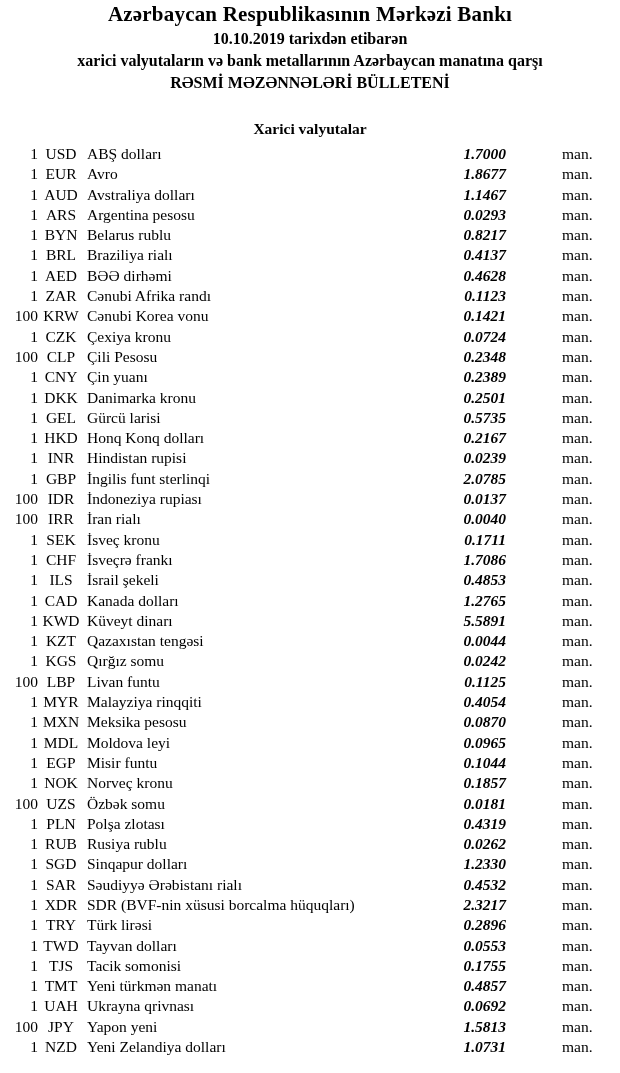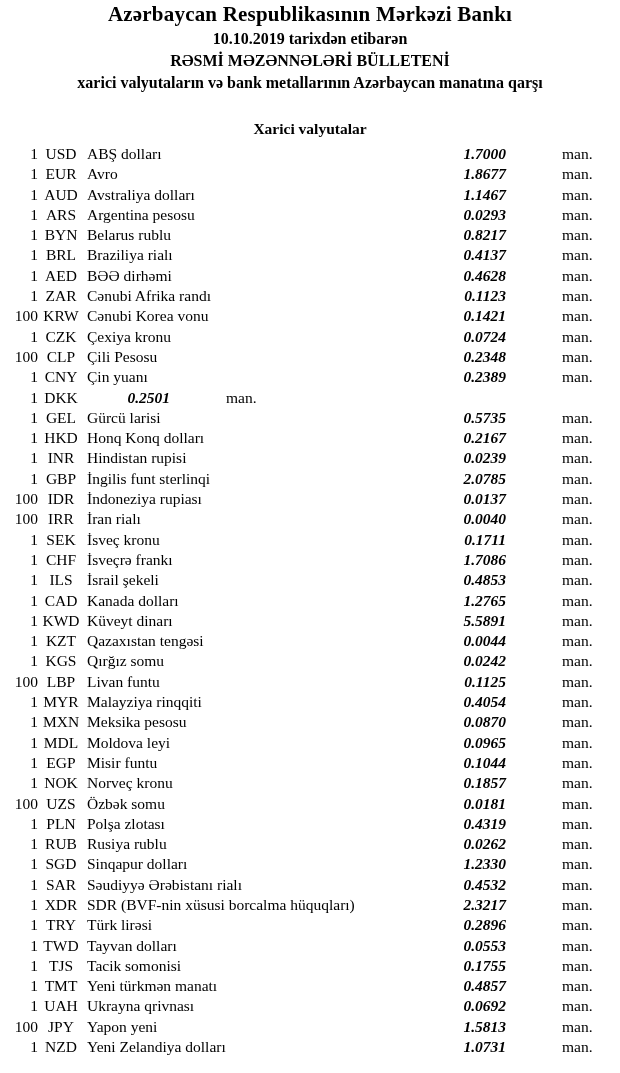--- a/index.html
+++ b/index.html
@@ -84,22 +84,22 @@
   }
 </style>
 </head>
 <body>
 
 <div class="page">
 
   <div class="header">
     <div class="title">Azərbaycan Respublikasının Mərkəzi Bankı</div>
     <div class="sub">10.10.2019 tarixdən etibarən</div>
+    <div class="sub">xarici valyutaların və bank metallarının Azərbaycan manatına qarşı</div>
     <div class="sub">RƏSMİ MƏZƏNNƏLƏRİ BÜLLETENİ</div>
-    <div class="sub">xarici valyutaların və bank metallarının Azərbaycan manatına qarşı</div>
   </div>
 
   <div class="section-title">Xarici valyutalar</div>
 
   <div class="rates-table">
       <div class="row">
         <div class="cell-qty">1</div>
         <div class="cell-code">USD</div>
         <div class="cell-name">ABŞ dolları</div>
         <div class="cell-rate">1.7000</div>
@@ -178,20 +178,21 @@
       <div class="row">
         <div class="cell-qty">1</div>
         <div class="cell-code">CNY</div>
         <div class="cell-name">Çin yuanı</div>
         <div class="cell-rate">0.2389</div>
         <div class="cell-unit">man.</div>
       </div>
       <div class="row">
         <div class="cell-qty">1</div>
         <div class="cell-code">DKK</div>
+        <div class="cell-name">Danimarka kronu</div>
         <div class="cell-rate">0.2501</div>
         <div class="cell-unit">man.</div>
       </div>
       <div class="row">
         <div class="cell-qty">1</div>
         <div class="cell-code">GEL</div>
         <div class="cell-name">Gürcü larisi</div>
         <div class="cell-rate">0.5735</div>
         <div class="cell-unit">man.</div>
       </div>

